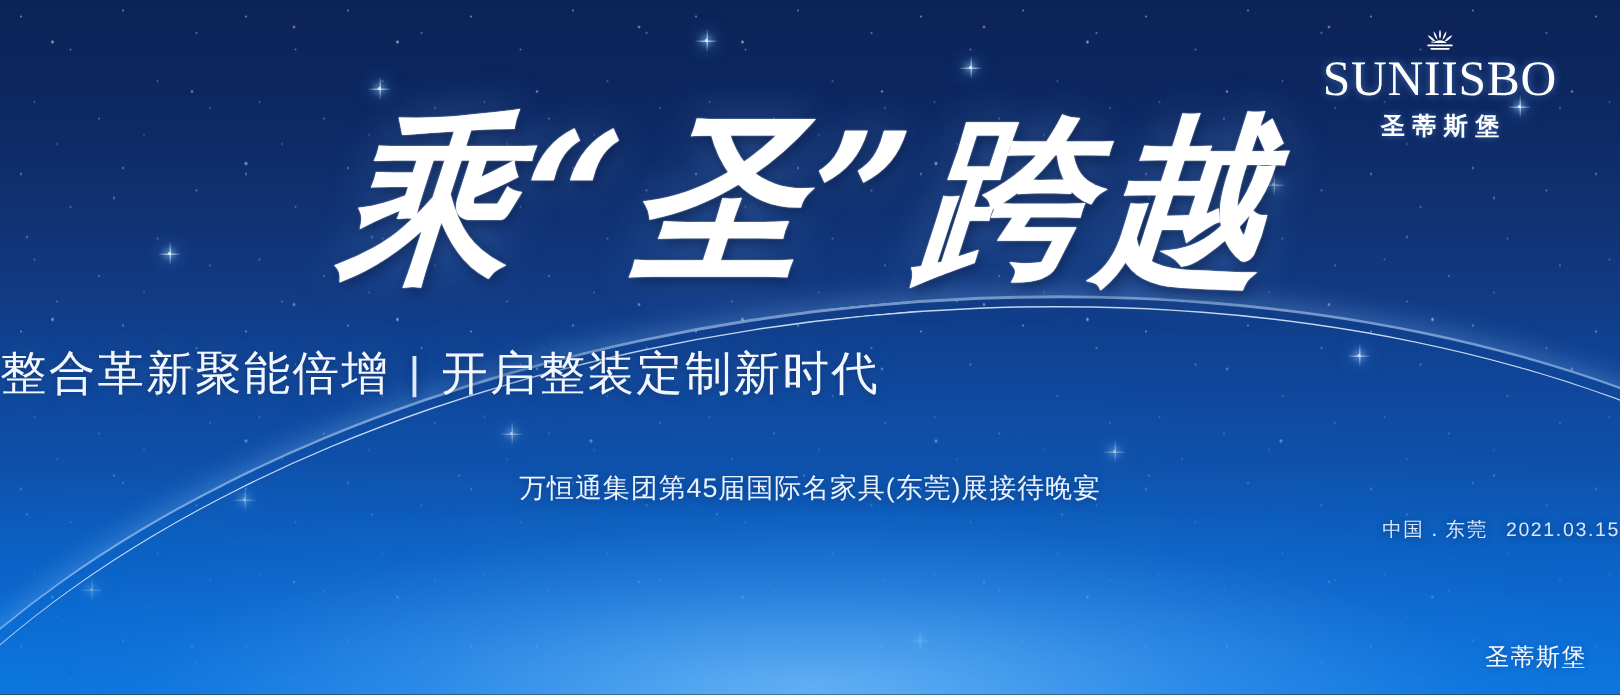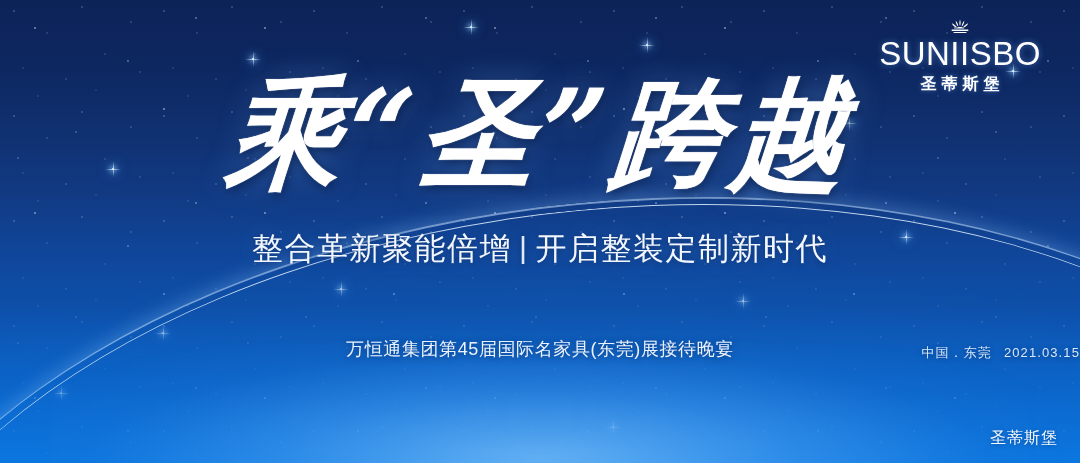--- a/index.html
+++ b/index.html
@@ -162,21 +162,21 @@
     text-align: center;
     color: #ffffff;
   }
   .logo-mark {
     display: block;
     margin: 0 auto 1px auto;
     width: 30px;
     height: 18px;
   }
   .logo-word {
-    font-family: Liberation Sans, sans-serif;
+    font-family: Liberation Serif, serif;
     font-size: 33px;
     line-height: 1.02;
     letter-spacing: 0.5px;
     font-weight: 400;
     color: #ffffff;
     text-shadow: 0 0 6px rgba(120,180,255,0.5);
   }
   .logo-cn {
     margin-top: 3px;
     font-size: 16px;
@@ -211,27 +211,28 @@
       2px 3px 10px rgba(5,25,70,0.75),
       0 0 26px rgba(120,180,255,0.35);
   }
 
   
   .subtitle {
     position: absolute;
     left: 0;
     right: 0;
     top: 228px;
-    text-align: center;
+    text-align: left;
     white-space: nowrap;
     font-size: 31px;
     font-weight: 400;
     letter-spacing: 1.5px;
     color: #f2f7ff;
     text-shadow: 0 1px 7px rgba(6,30,80,0.65), 0 0 18px rgba(110,175,255,0.30);
+    font-family: Liberation Mono, monospace;
   }
   .subtitle .sep {
     display: inline-block;
     margin: 0 7px;
     font-weight: 300;
     color: #dce9ff;
     transform: scaleY(0.95);
   }
 
   
@@ -239,21 +240,20 @@
     position: absolute;
     left: 0;
     right: 0;
     top: 313px;
     text-align: center;
     white-space: nowrap;
     font-size: 18px;
     letter-spacing: 0.6px;
     color: #eaf2ff;
     text-shadow: 0 1px 6px rgba(6,30,80,0.55);
-    margin-top: 24px;
   }
   .event-meta {
     position: absolute;
     left: 0;
     right: 0;
     top: 344px;
     text-align: right;
     white-space: nowrap;
     font-size: 13px;
     letter-spacing: 1.1px;

